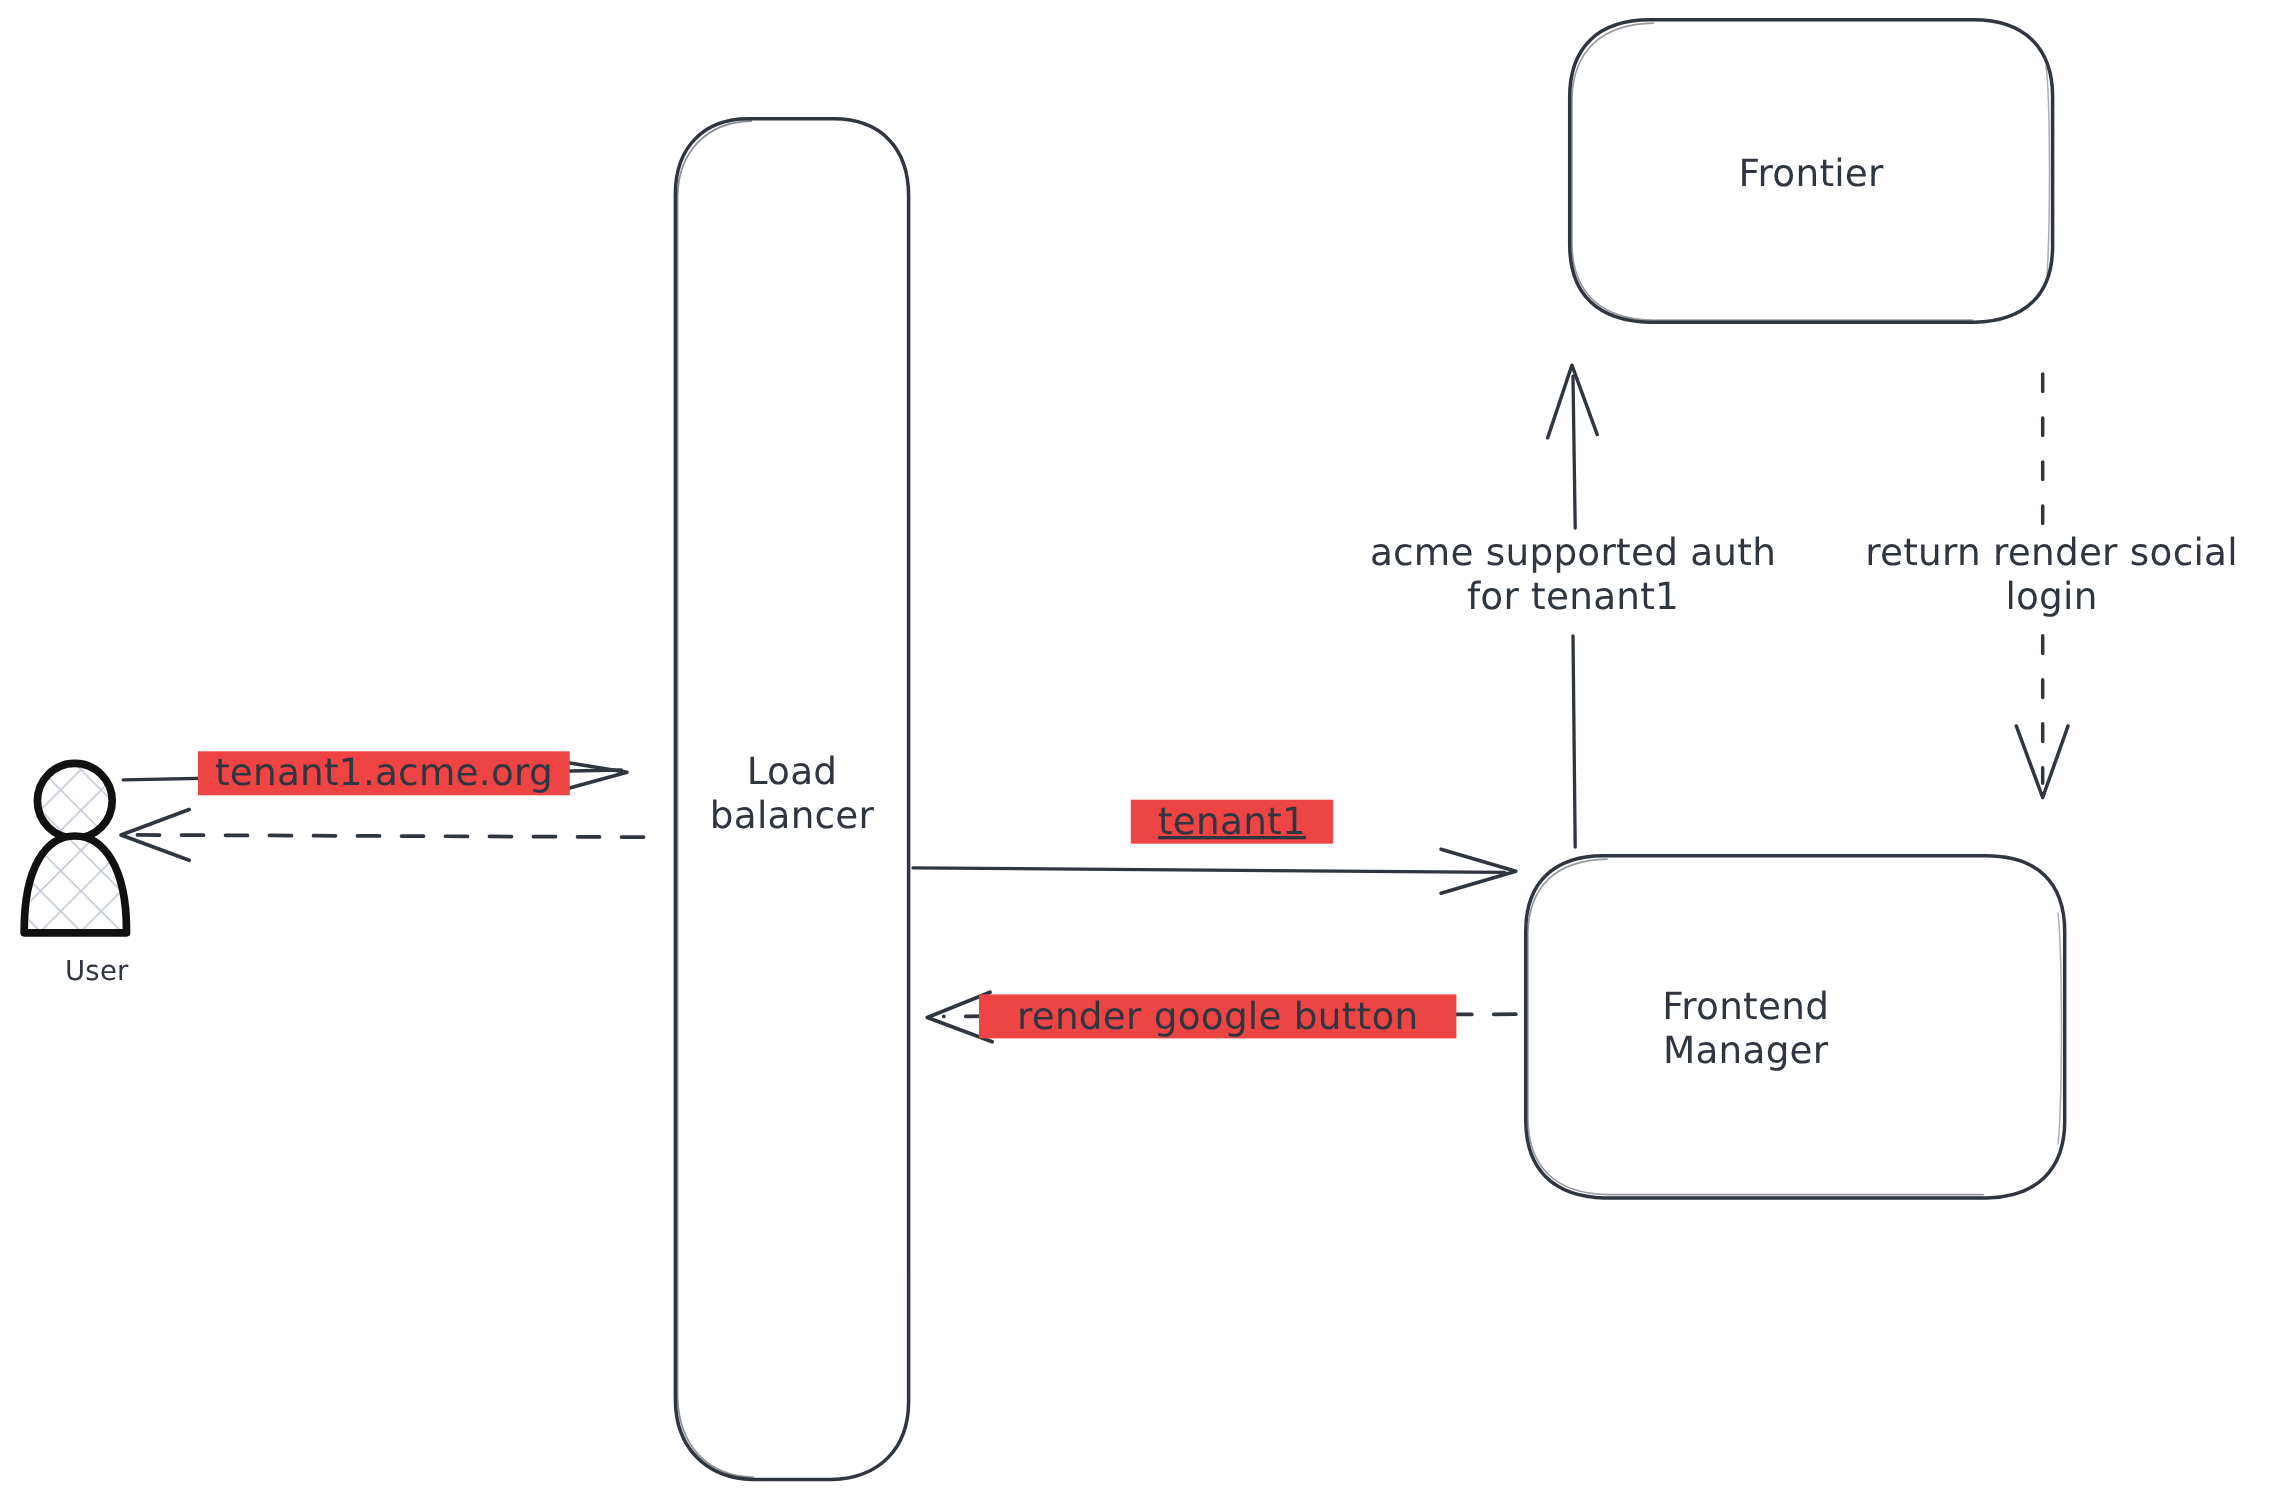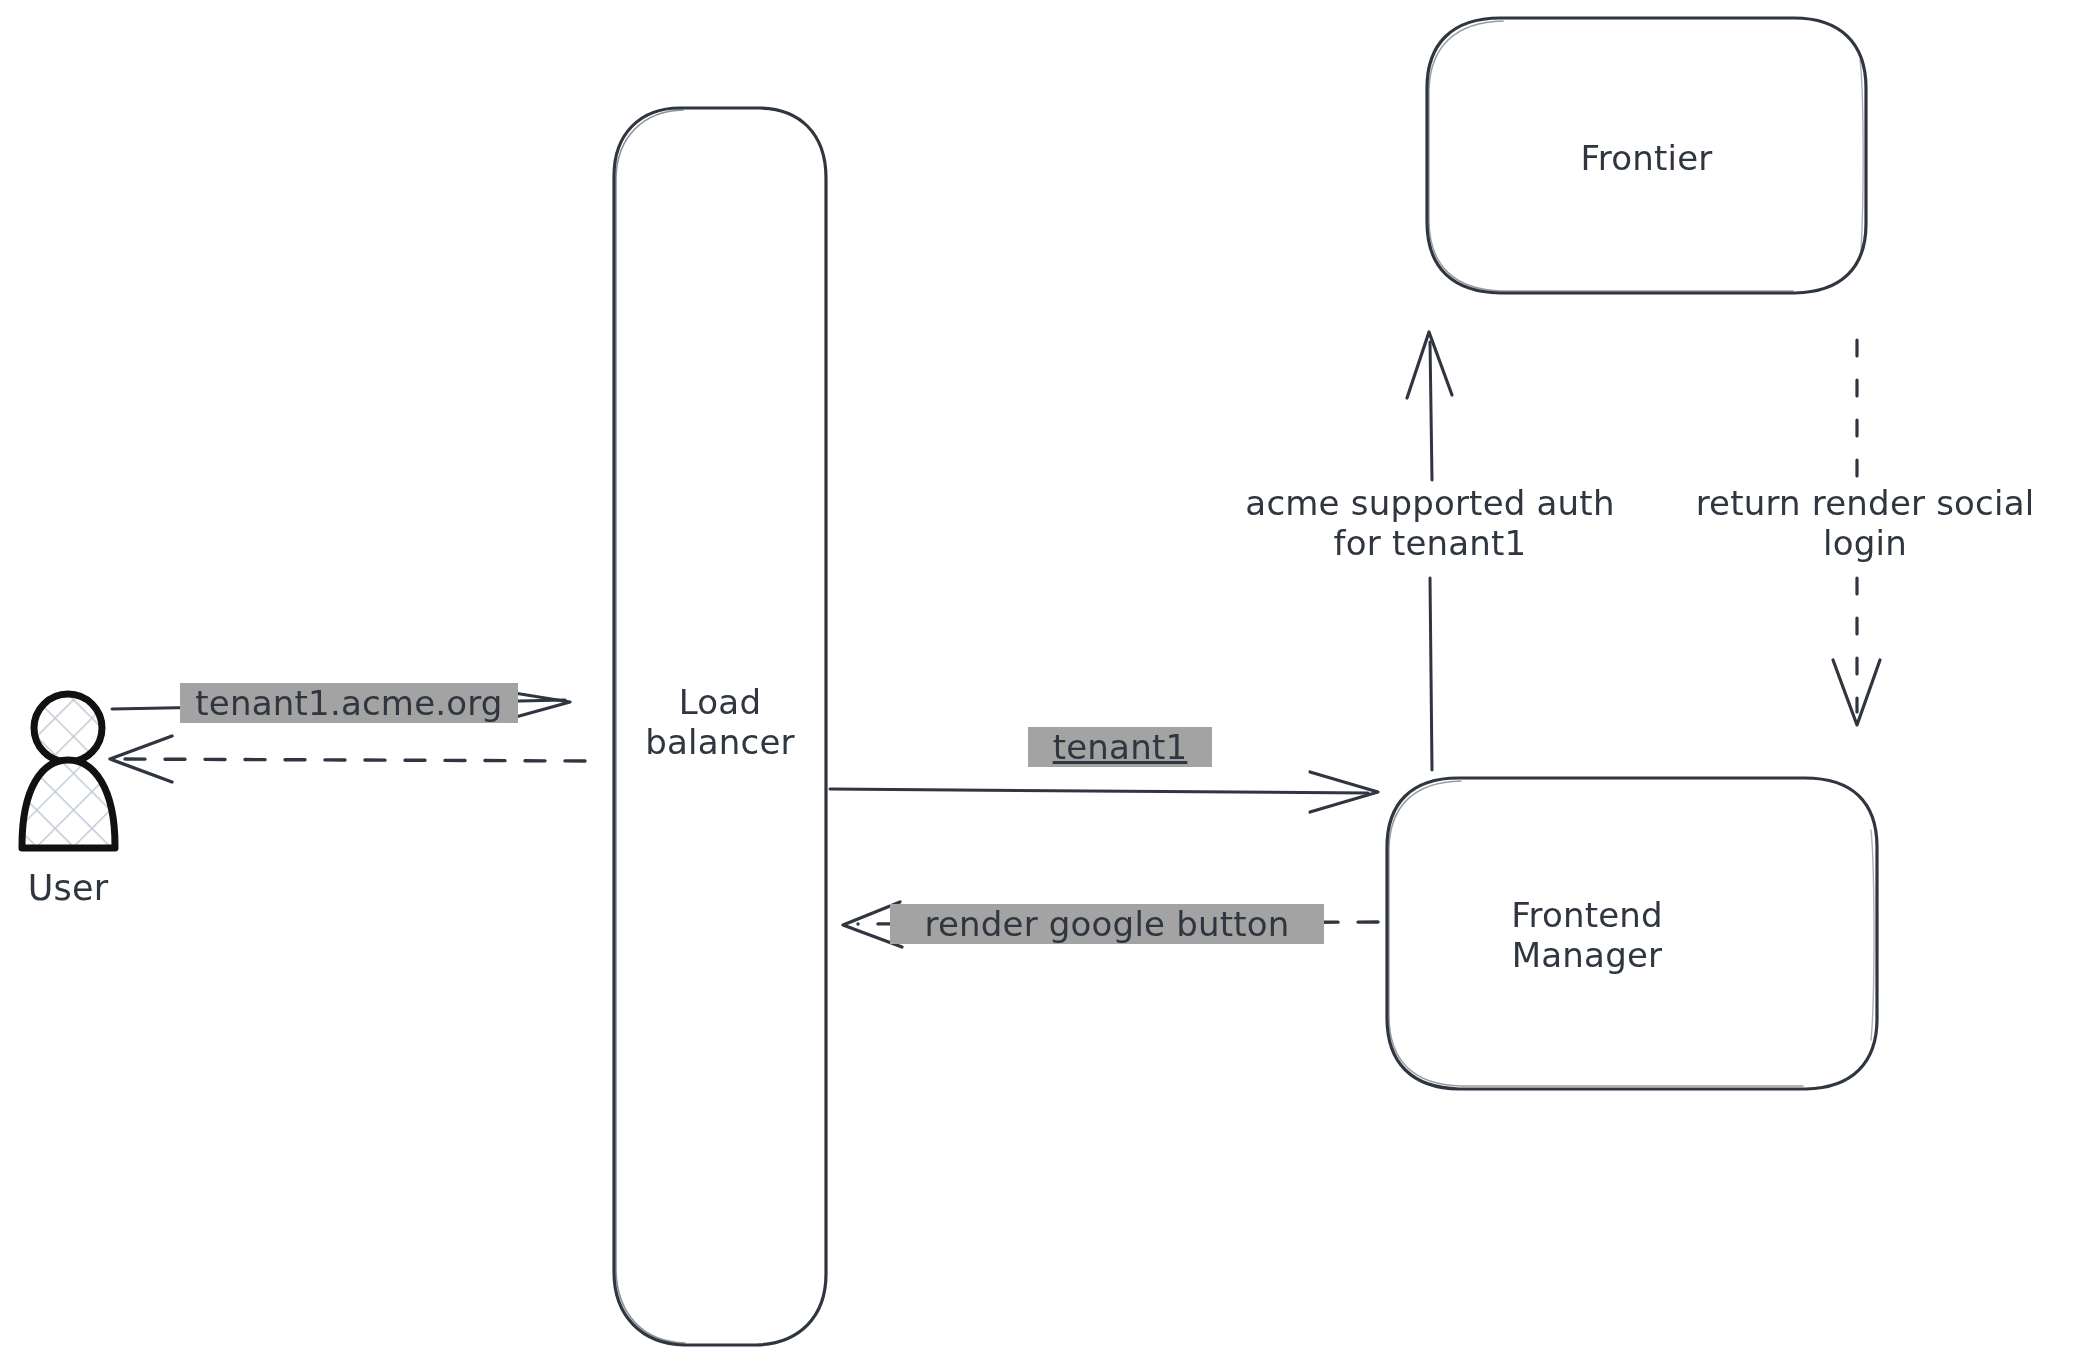--- a/index.html
+++ b/index.html
@@ -26,23 +26,23 @@
     position: absolute;
     color: #2f3640;
     font-family: "DejaVu Sans", sans-serif;
     text-align: center;
     line-height: 1.18;
     white-space: pre-line;
     letter-spacing: 0.2px;
   }
   .node-label { font-size: 34px; }
   .edge-label { font-size: 34px; }
-  .actor-label { font-size: 35px; }
+  .actor-label { font-size: 25px; margin-left: 20px; }
   .lbl-bg {
-    background: #a3a3a3;
+    background: #ef4444;
     padding: 0 6px;
   }
 </style>
 </head>
 <body>
 
 <div id="canvas">
 
   <svg width="2083" height="1372" viewBox="0 0 2083 1372">
     <defs>

